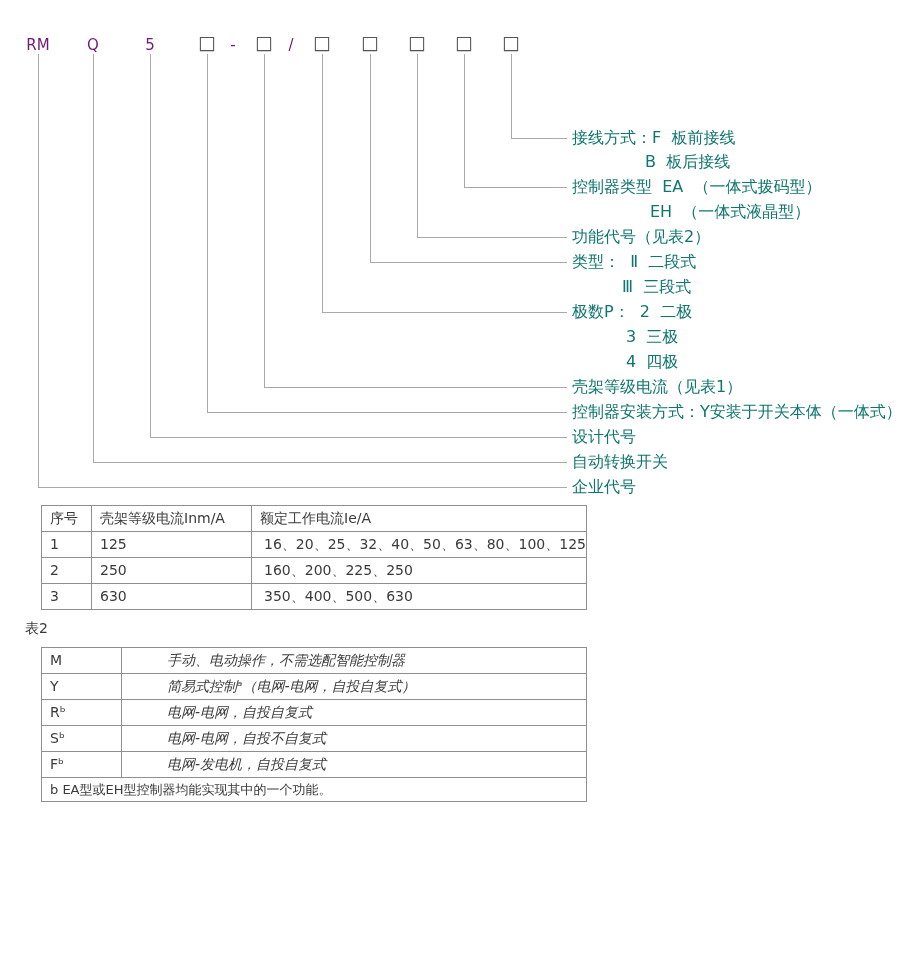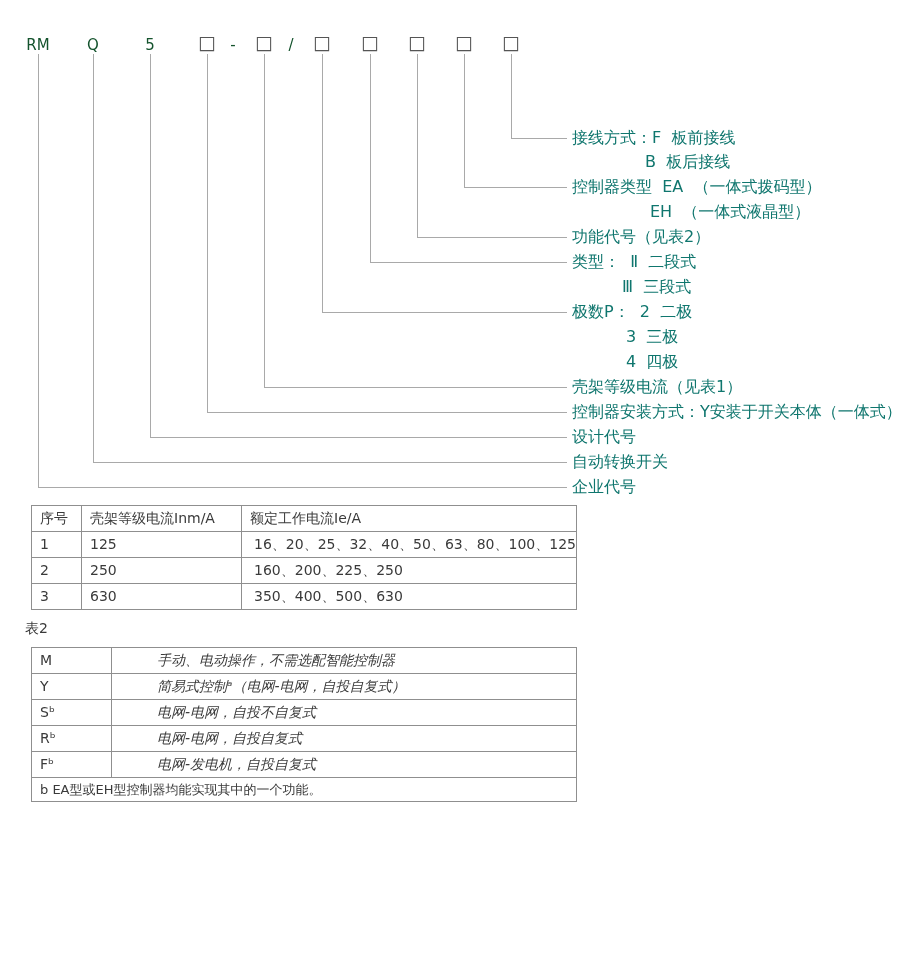--- a/index.html
+++ b/index.html
@@ -20,21 +20,21 @@
   .diagram {
     position: relative;
     width: 900px;
     height: 505px;
   }
   .seg {
     position: absolute;
     top: 36px;
     transform: translateX(-50%);
     font-size: 15px;
-    color: #14532d;
+    color: #701a75;
     white-space: pre;
     line-height: 18px;
   }
   .seg.box {
     font-size: 19px;
     top: 31px;
     color: #555;
     line-height: 22px;
   }
   .conn {
@@ -52,21 +52,21 @@
   }
   
   .tbl-caption {
     margin: 10px 0 9px 25px;
     font-size: 14px;
     color: #3a3a3a;
   }
   .cap2 { }
   table {
     border-collapse: collapse;
-    margin-left: 31px;
+    margin-left: 41px;
     width: 545px;
     table-layout: fixed;
     font-size: 14px;
     color: #3a3a3a;
   }
   th, td {
     border: 1px solid #8f8f8f;
     padding: 4px 8px;
     font-weight: normal;
     line-height: 17px;
@@ -171,28 +171,28 @@
     <tbody>
     <tr>
       <td>M</td>
       <td class="t2-fn">手动、电动操作，不需选配智能控制器</td>
     </tr>
     <tr>
       <td>Y</td>
       <td class="t2-fn">简易式控制ᵃ（电网-电网，自投自复式）</td>
     </tr>
     <tr>
+      <td>Rᵇ</td>
+      <td class="t2-fn">电网-电网，自投自复式</td>
+    </tr>
+    <tr>
       <td>Sᵇ</td>
       <td class="t2-fn">电网-电网，自投不自复式</td>
     </tr>
     <tr>
-      <td>Rᵇ</td>
-      <td class="t2-fn">电网-电网，自投自复式</td>
-    </tr>
-    <tr>
       <td>Fᵇ</td>
       <td class="t2-fn">电网-发电机，自投自复式</td>
     </tr>
     <tr class="note-row">
       <td colspan="2">b EA型或EH型控制器均能实现其中的一个功能。</td>
     </tr>
   </tbody>
     </table>
 
 </div>

